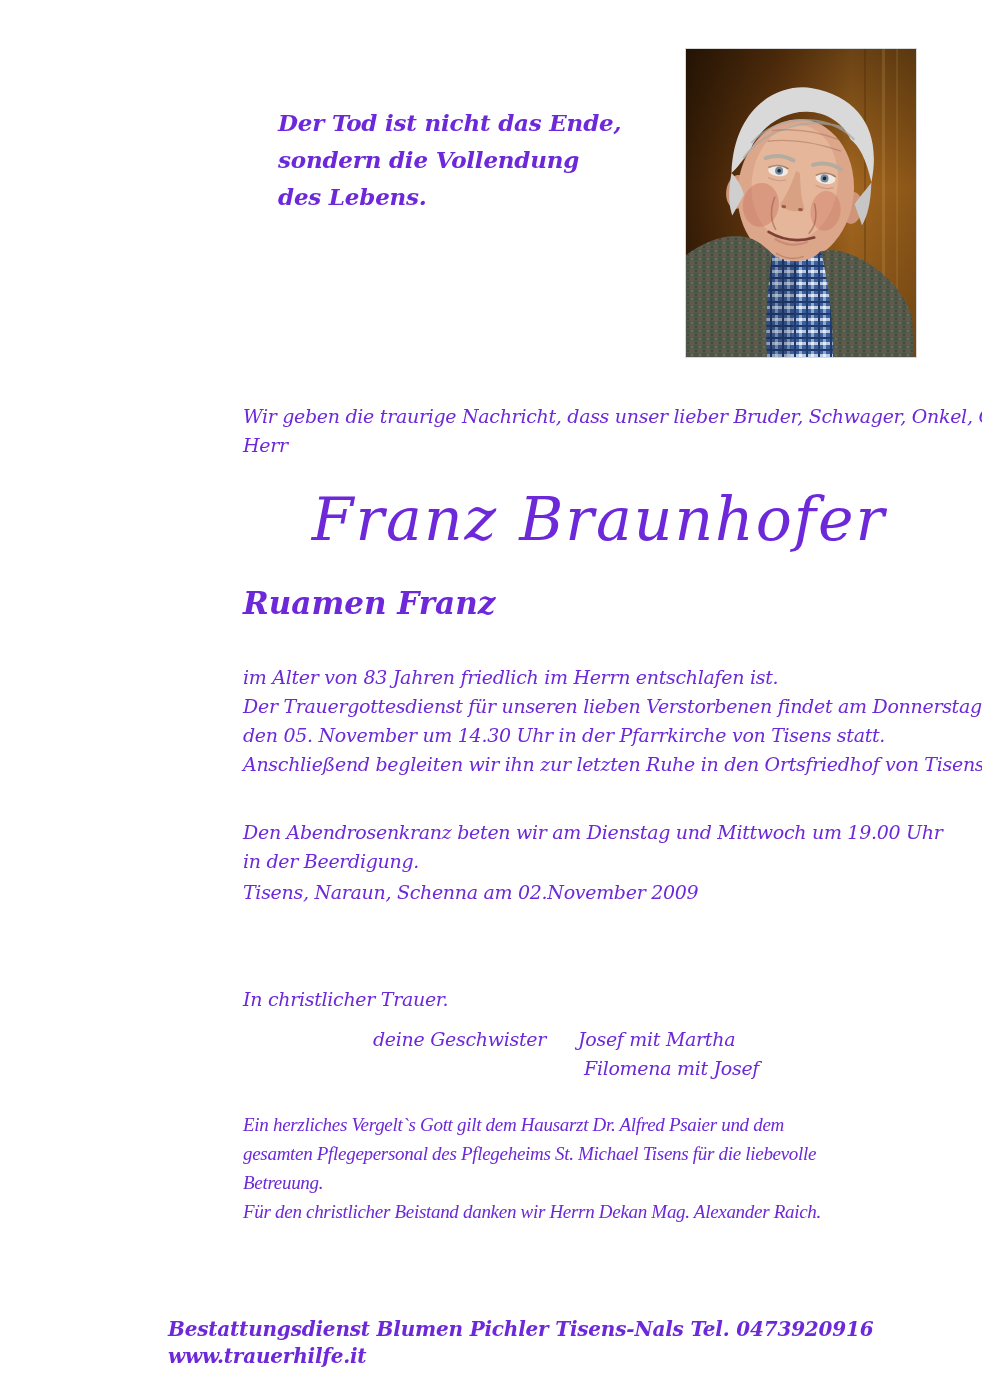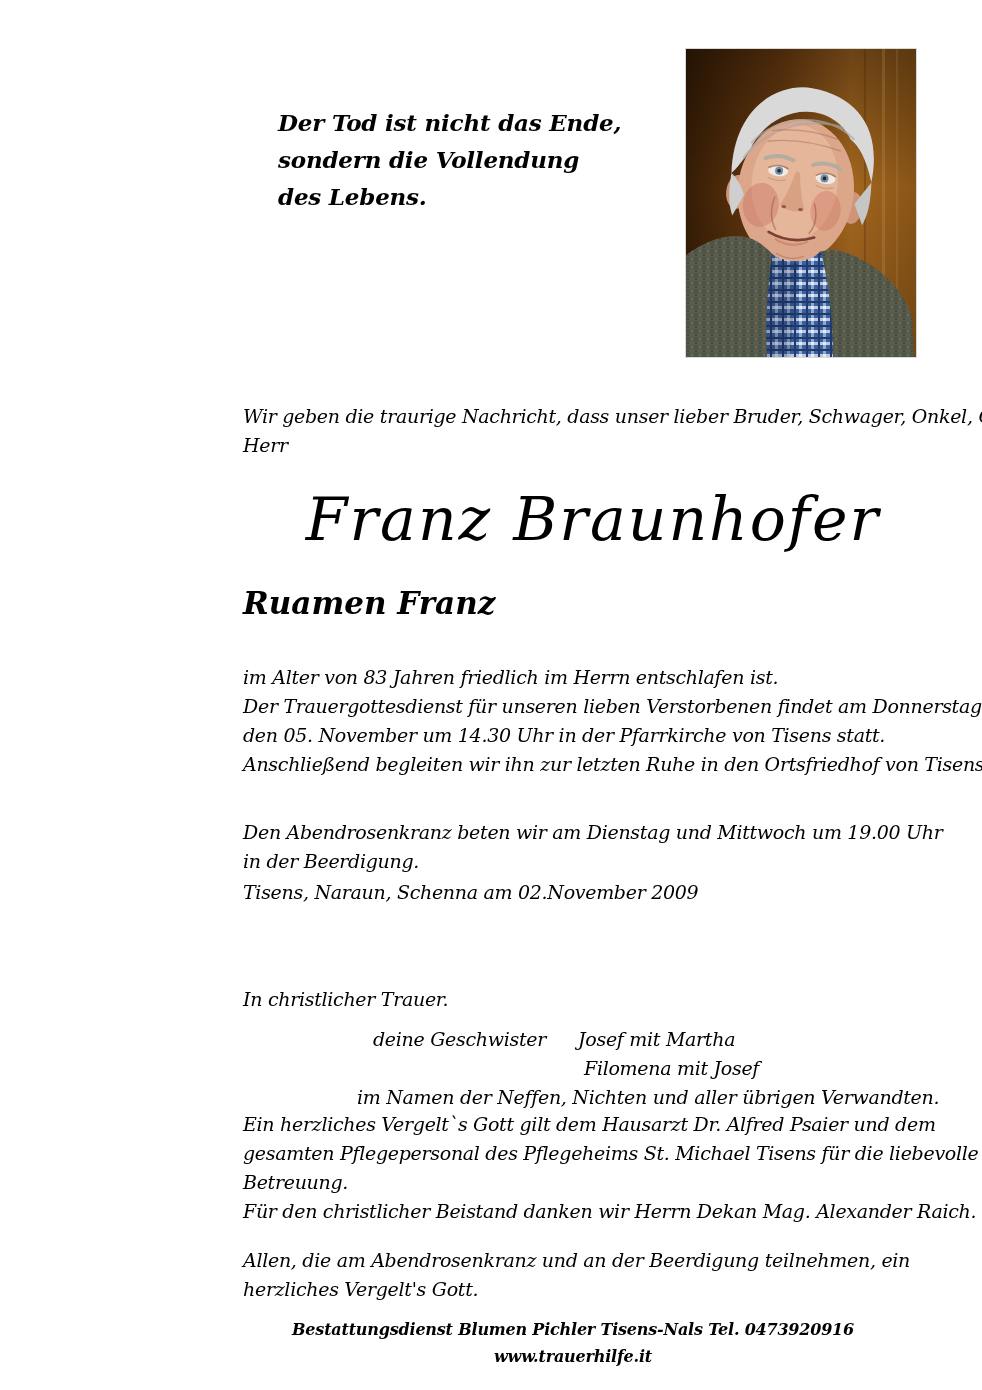--- a/index.html
+++ b/index.html
@@ -4,50 +4,50 @@
 <style>
   html, body { margin: 0; padding: 0; background: #ffffff; }
   .page {
     position: relative;
     width: 982px;
     height: 1390px;
     background: #ffffff;
     overflow: hidden;
     font-family: "DejaVu Serif", serif;
     font-style: italic;
-    color: #000000;
+    color: #6d28d9;
   }
   .block { position: absolute; white-space: nowrap; }
 
   .quote       { left: 278px; top: 104px; font-size: 23px; line-height: 37px; letter-spacing: -0.2px; font-weight: bold; }
   .photo-frame { position: absolute; left: 685px; top: 48px; width: 230px; height: 308px; border: 1px solid #d8d8d8; }
 
   .intro       { left: 243px; top: 402px; font-size: 19px; line-height: 31px; letter-spacing: -0.3px; }
 
-  .name        { left: 243px; top: 484px; width: 700px; text-align: center; font-size: 60px; letter-spacing: 2px; }
+  .name        { left: 249px; top: 484px; width: 700px; text-align: center; font-size: 60px; letter-spacing: 2px; }
   .vulgo       { left: 243px; top: 585px; width: 700px; text-align: left; font-size: 31px; font-weight: bold; }
 
   .bodytxt     { font-size: 19px; line-height: 29px; letter-spacing: -0.3px; }
   .announce    { left: 243px; top: 663px; }
   .rosary      { left: 243px; top: 818px; }
   .dateline    { left: 243px; top: 878px; }
 
   .mourning    { left: 243px; top: 961px; width: 710px; height: 135px; white-space: nowrap; margin-top: 24px; }
   .m-item      { position: absolute; }
   .m-heading   { left: 0;     top: 0;  }
   .m-relation  { left: 130px; top: 40px; }
   .m-name0     { left: 335px; top: 40px; }
   .m-name1     { left: 341px; top: 69px; }
   .m-closing   { left: 114px; top: 98px; }
 
-  .thanks      { left: 243px; top: 1110px; }
+  .thanks      { left: 243px; top: 1110px; font-family: Liberation Serif, serif; }
   .gratitude   { left: 243px; top: 1246px; }
 
-  .footer      { left: 168px; top: 1316px; width: 810px; text-align: center;
-                 font-size: 16px; line-height: 27px; font-weight: bold; letter-spacing: -0.2px; }
+  .footer      { left: 168px; top: 1316px; width: 810px; 
+                 font-size: 20px; line-height: 27px; font-weight: bold; letter-spacing: -0.2px; }
 </style>
 </head>
 <body>
 
 <div class="page">
 
   <div class="block quote">
     <div>Der Tod ist nicht das Ende,</div>
     <div>sondern die Vollendung</div>
     <div>des Lebens.</div>
@@ -162,33 +162,28 @@
     <div>in der Beerdigung.</div>
   </div>
 
   <div class="block dateline bodytxt">Tisens, Naraun, Schenna am 02.November 2009</div>
 
   <div class="block mourning bodytxt">
     <div class="m-item m-heading">In christlicher Trauer.</div>
     <div class="m-item m-relation">deine Geschwister</div>
     <div class="m-item m-name0">Josef mit Martha</div>
     <div class="m-item m-name1">Filomena mit Josef</div>
-    <div class="m-item m-closing">im Namen der Neffen, Nichten und aller übrigen Verwandten.</div>
   </div>
 
   <div class="block thanks bodytxt">
     <div>Ein herzliches Vergelt`s Gott gilt dem Hausarzt Dr. Alfred Psaier und dem</div>
     <div>gesamten Pflegepersonal des Pflegeheims St. Michael Tisens für die liebevolle</div>
     <div>Betreuung.</div>
     <div>Für den christlicher Beistand danken wir Herrn Dekan Mag. Alexander Raich.</div>
   </div>
 
-  <div class="block gratitude bodytxt">
-    <div>Allen, die am Abendrosenkranz und an der Beerdigung teilnehmen, ein</div>
-    <div>herzliches Vergelt's Gott.</div>
-  </div>
 
   <div class="block footer">
     <div>Bestattungsdienst Blumen Pichler Tisens-Nals Tel. 0473920916</div>
     <div>www.trauerhilfe.it</div>
   </div>
 
 </div>
 
 </body></html>

